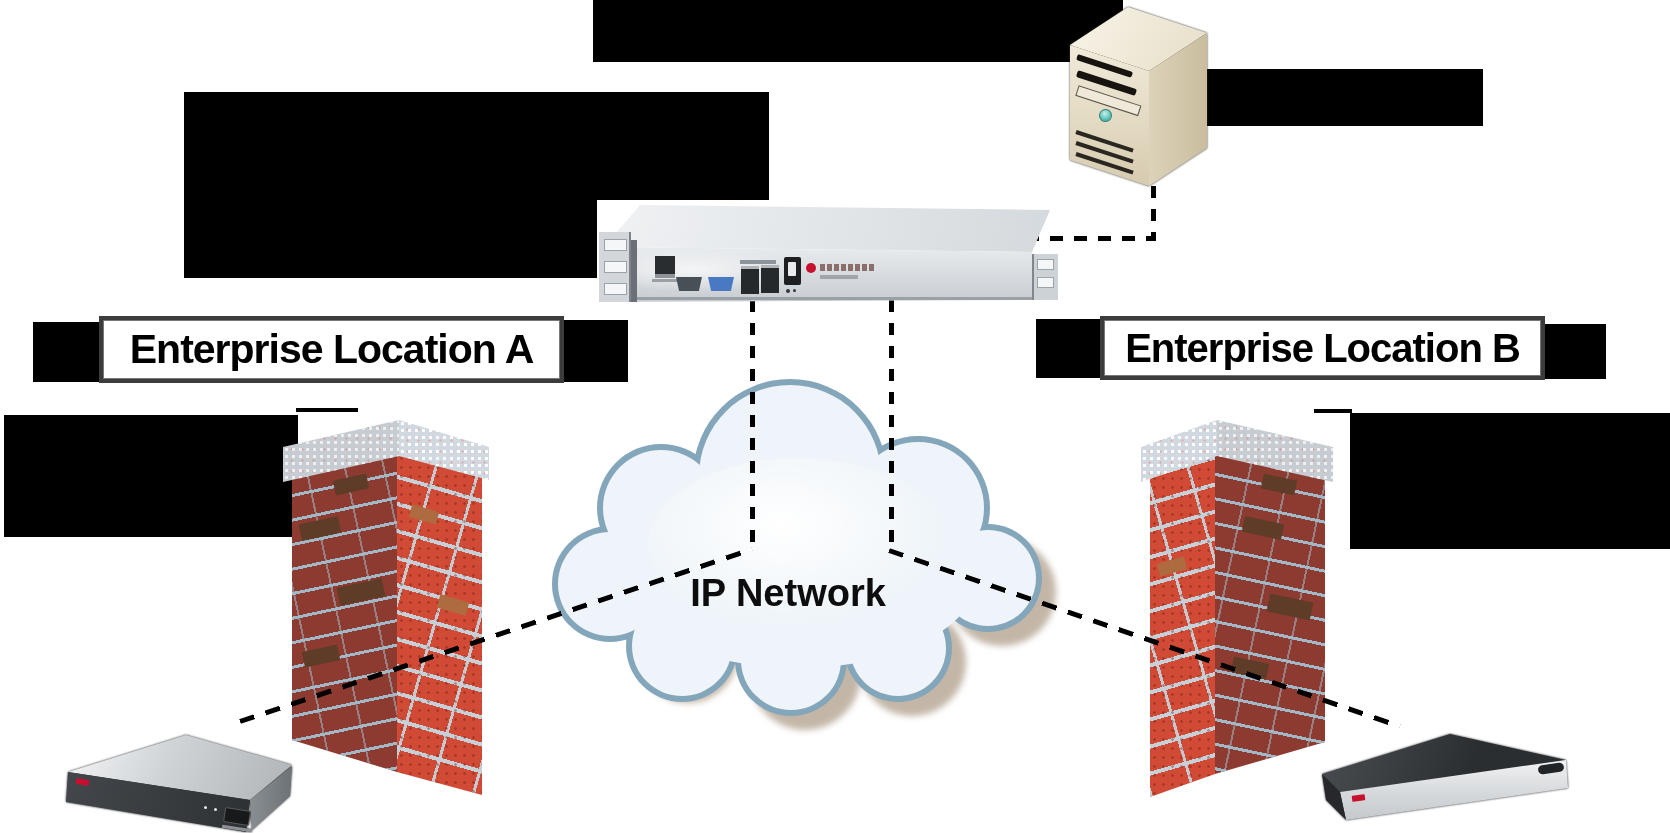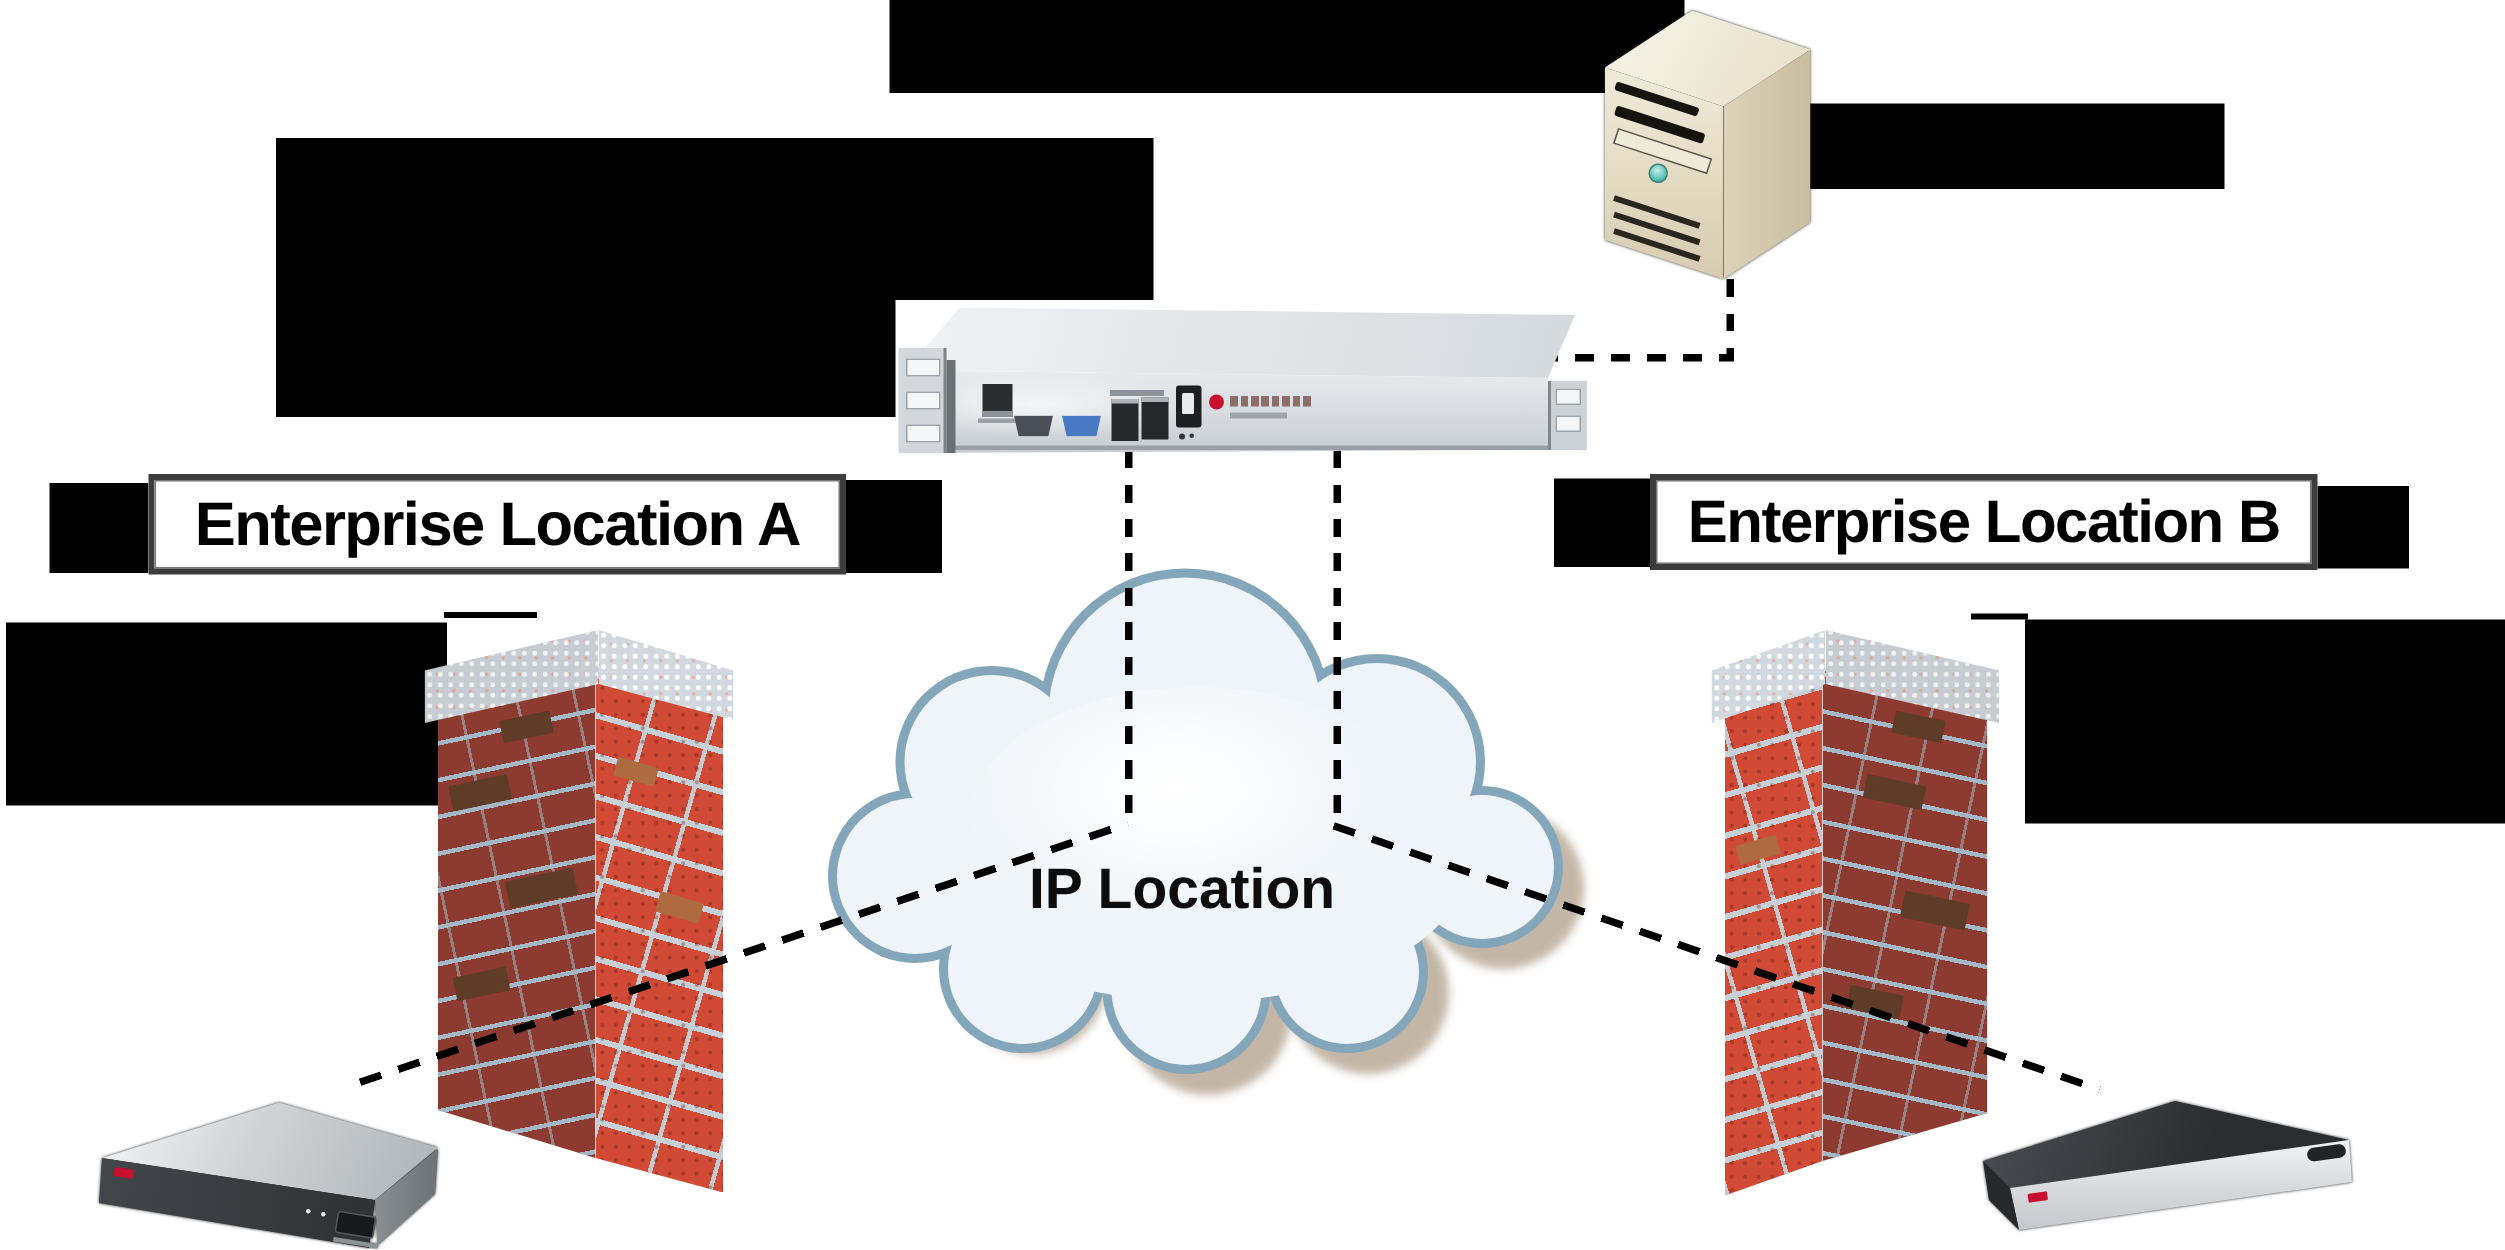--- a/index.html
+++ b/index.html
@@ -188,21 +188,21 @@
     <div class="c-f" style="left:141px;top:-3px;width:182px;height:182px;"></div>
     <div class="c-f" style="left:45px;top:62px;width:116px;height:116px;"></div>
     <div class="c-f" style="left:0px;top:144px;width:104px;height:104px;"></div>
     <div class="c-f" style="left:294px;top:54px;width:132px;height:132px;"></div>
     <div class="c-f" style="left:382px;top:142px;width:96px;height:96px;"></div>
     <div class="c-f" style="left:74px;top:208px;width:100px;height:100px;"></div>
     <div class="c-f" style="left:183px;top:222px;width:100px;height:100px;"></div>
     <div class="c-f" style="left:292px;top:212px;width:96px;height:96px;"></div>
     <div class="c-f" style="left:60px;top:95px;width:360px;height:185px;border-radius:50%;"></div>
     <div class="c-hl" style="left:90px;top:70px;width:300px;height:170px;"></div>
-    <div class="cloud-label">IP Location</div>
+    <div class="cloud-label">IP Network</div>
   </div>
 
   <div class="face brick-dark" style="left:292px;top:445px;width:105px;height:327px;
        clip-path:polygon(0px 23px,100% 0px,100% 327px,0px 295px);"></div>
   <div class="face brick-bright" style="left:397px;top:445px;width:85px;height:350px;
        clip-path:polygon(0px 0px,100% 25px,100% 350px,0px 327px);"></div>
   <div class="face cap" style="left:283px;top:418px;width:116px;height:66px;
        clip-path:polygon(0px 29px,116px 2px,116px 38px,0px 64px);"></div>
   <div class="face cap" style="left:399px;top:420px;width:90px;height:62px;filter:brightness(1.06);
        clip-path:polygon(0px 0px,90px 27px,90px 60px,0px 36px);"></div>

